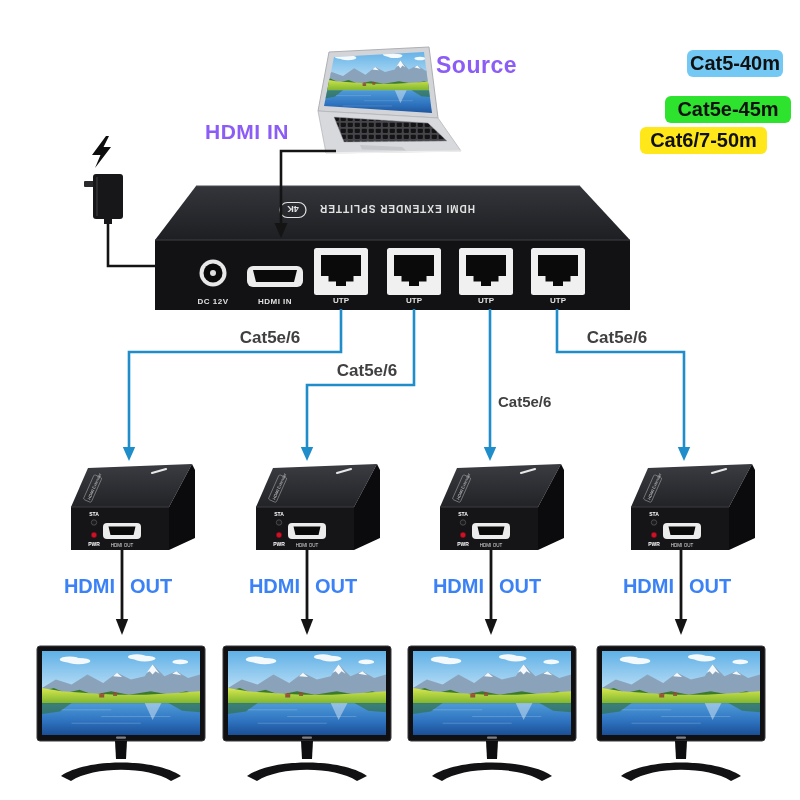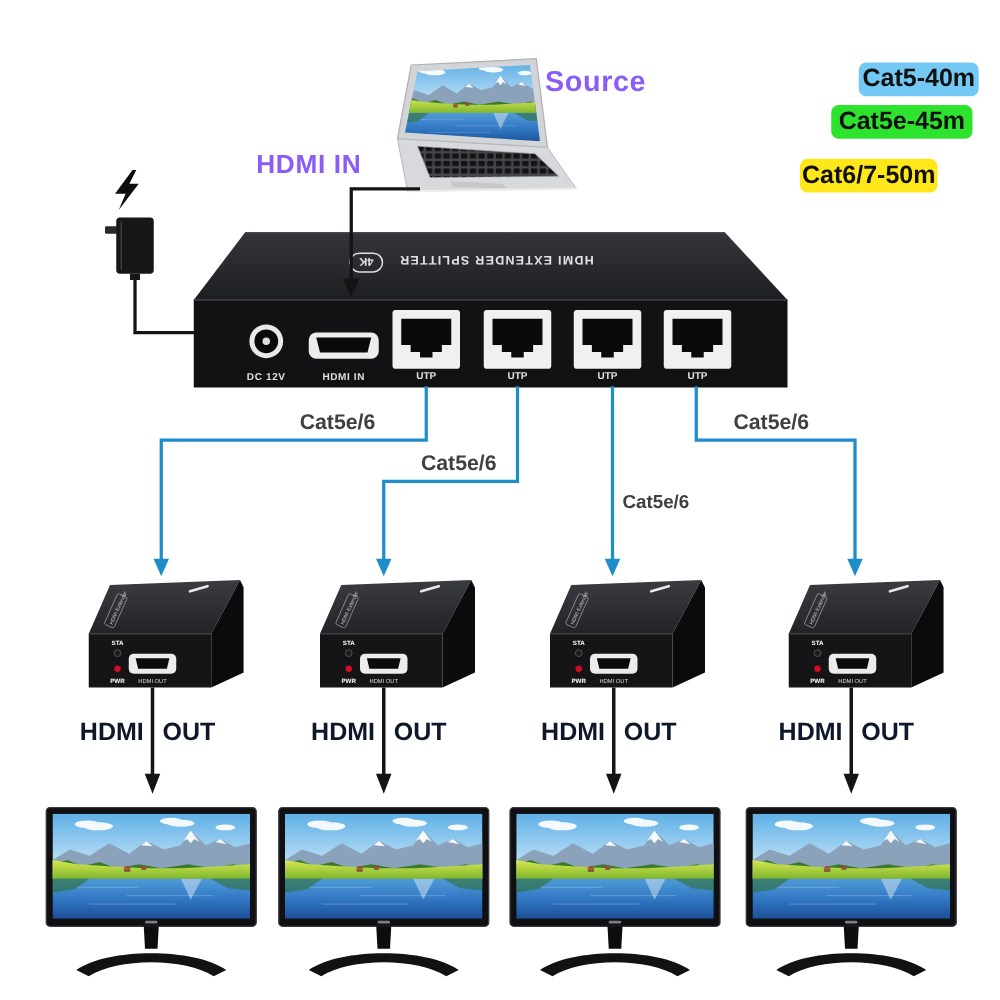--- a/index.html
+++ b/index.html
@@ -9,21 +9,21 @@
   .lbl{color:#8b5cf6;white-space:nowrap;}
   .src{font-size:23px;font-weight:600;letter-spacing:.5px;}
   .hdmiin{font-size:21px;font-weight:700;letter-spacing:.5px;}
   .chip{position:absolute;height:27px;border-radius:6px;display:flex;align-items:center;
         justify-content:center;font-size:20px;font-weight:700;color:#101010;}
   .chip-blue{background:#74c9f4;}
   .chip-green{background:#2de32d;}
   .chip-yellow{background:#ffe71a;}
   .runlbl{font-size:17px;font-weight:600;color:#404040;text-align:center;}
   .runlbl.small{font-size:15px;text-align:left;}
-  .outlbl{font-size:20px;font-weight:600;color:#0f172a;}
+  .outlbl{font-size:20px;font-weight:600;color:#3b82f6;}
   .outlbl.right{text-align:right;}
   svg{display:block;}
   .layer{position:absolute;left:0;top:0;pointer-events:none;}
 </style>
 </head>
 <body>
 
 <div class="canvas">
 
   <svg width="0" height="0" style="position:absolute">
@@ -303,22 +303,22 @@
       <polygon points="307,635 300.8,619 313.2,619"></polygon>
       <polygon points="491,635 484.8,619 497.2,619"></polygon>
       <polygon points="681,635 674.8,619 687.2,619"></polygon>
     </g>
   </svg>
 
   <div class="abs lbl src" style="left:436px;top:52px">Source</div>
   <div class="abs lbl hdmiin" style="left:205px;top:120px">HDMI IN</div>
 
   <div class="chip chip-blue" style="left:687px;top:50px;width:96px">Cat5-40m</div>
-  <div class="chip chip-green" style="left:665px;top:84px;width:113px">Cat5e-45m</div>
-  <div class="chip chip-yellow" style="left:640px;top:127px;width:110px">Cat6/7-50m</div>
+  <div class="chip chip-green" style="left:665px;top:96px;width:126px">Cat5e-45m</div>
+  <div class="chip chip-yellow" style="left:640px;top:127px;width:127px">Cat6/7-50m</div>
 
   <div class="abs runlbl" style="left:225px;top:328px;width:90px">Cat5e/6</div>
   <div class="abs runlbl" style="left:322px;top:361px;width:90px">Cat5e/6</div>
   <div class="abs runlbl small" style="left:498px;top:393px;width:80px">Cat5e/6</div>
   <div class="abs runlbl" style="left:572px;top:328px;width:90px">Cat5e/6</div>
 
   <div class="abs outlbl right" style="left:45px;top:575px;width:70px">HDMI</div>
   <div class="abs outlbl" style="left:130px;top:575px;width:60px">OUT</div>
   <div class="abs outlbl right" style="left:230px;top:575px;width:70px">HDMI</div>
   <div class="abs outlbl" style="left:315px;top:575px;width:60px">OUT</div>

